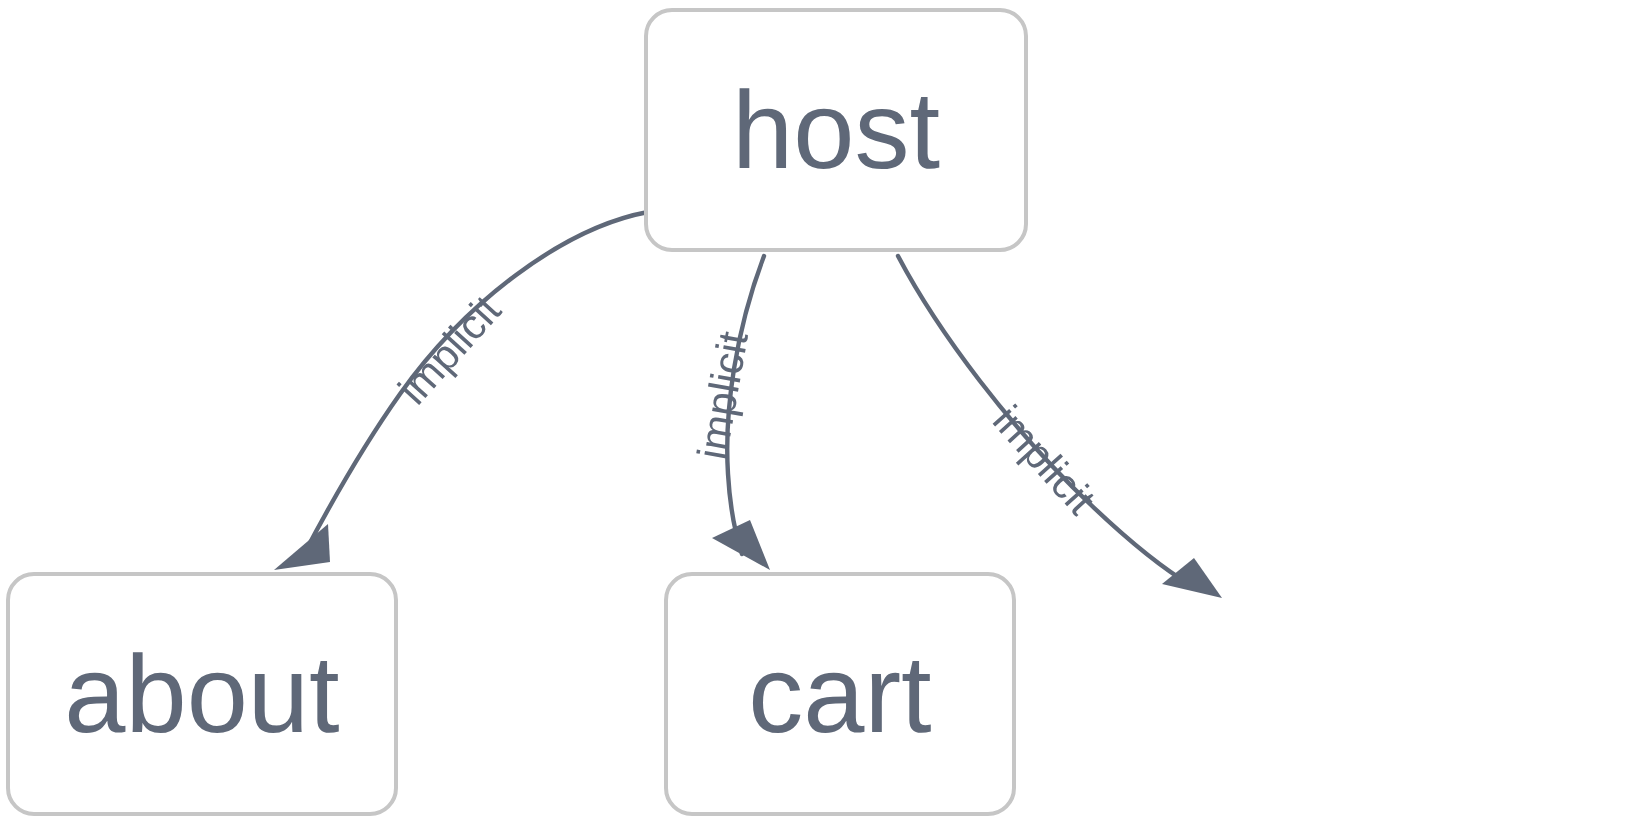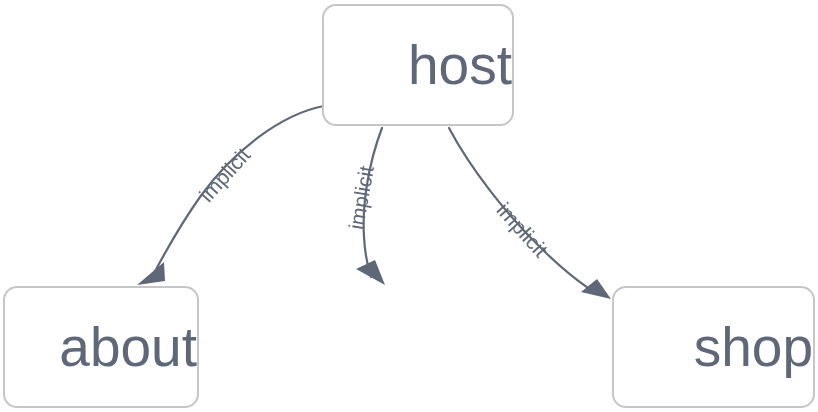--- a/index.html
+++ b/index.html
@@ -27,21 +27,21 @@
     height: 412px;
   }
   .node-box {
     position: absolute;
     box-sizing: border-box;
     background: #ffffff;
     border: 2px solid #c6c6c6;
     border-radius: 14px;
     display: flex;
     align-items: center;
-    justify-content: flex-end;
+    justify-content: center;
   }
   .node-label {
     color: #5f6878;
     font-family: "Liberation Sans", sans-serif;
     font-size: 55px;
     font-weight: 400;
     line-height: 1;
     letter-spacing: 0px;
     white-space: nowrap;
     user-select: none;
@@ -91,18 +91,18 @@
   </svg>
 
   <div class="node-box" style="left:322px; top:4px; width:192px; height:122px;">
     <span class="node-label">host</span>
   </div>
 
   <div class="node-box" style="left:3px; top:286px; width:196px; height:122px;">
     <span class="node-label">about</span>
   </div>
 
+  <div class="node-box" style="left:332px; top:286px; width:176px; height:122px;">
+    <span class="node-label">cart</span>
+  </div>
 
-  <div class="node-box" style="left:612px; top:286px; width:203px; height:122px;">
-    <span class="node-label">shop</span>
-  </div>
 
 </div>
 
 </body></html>

